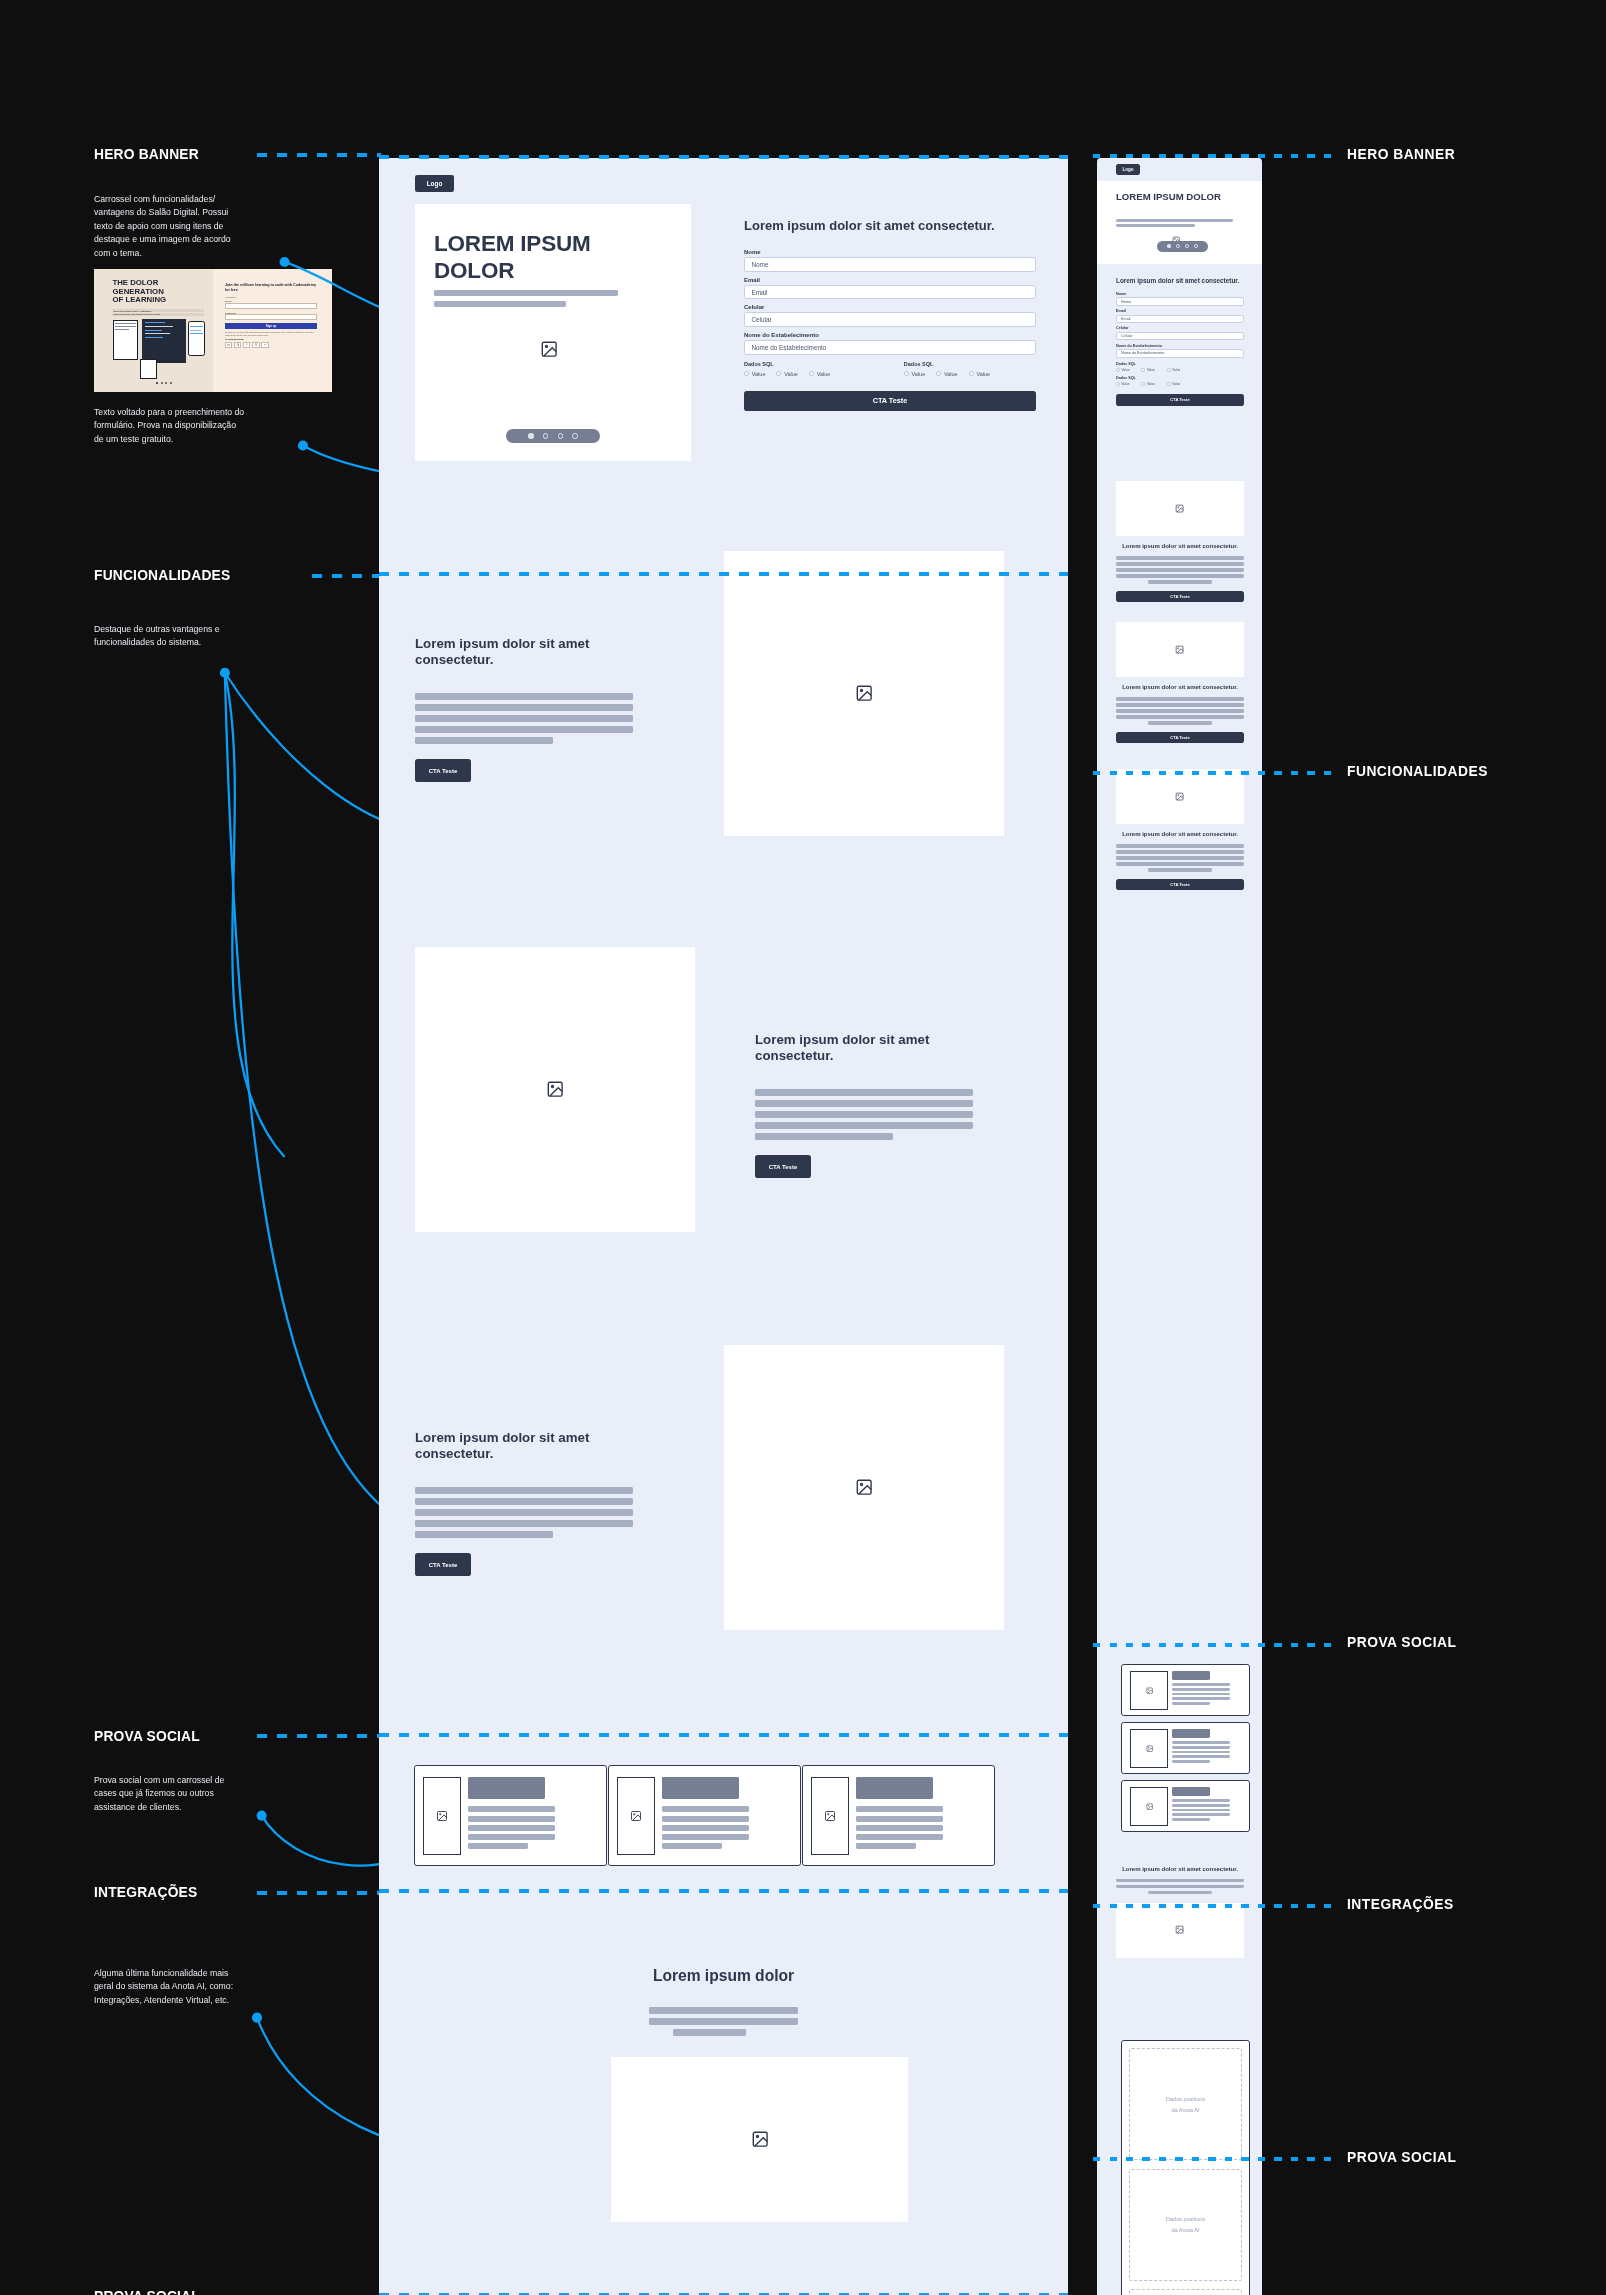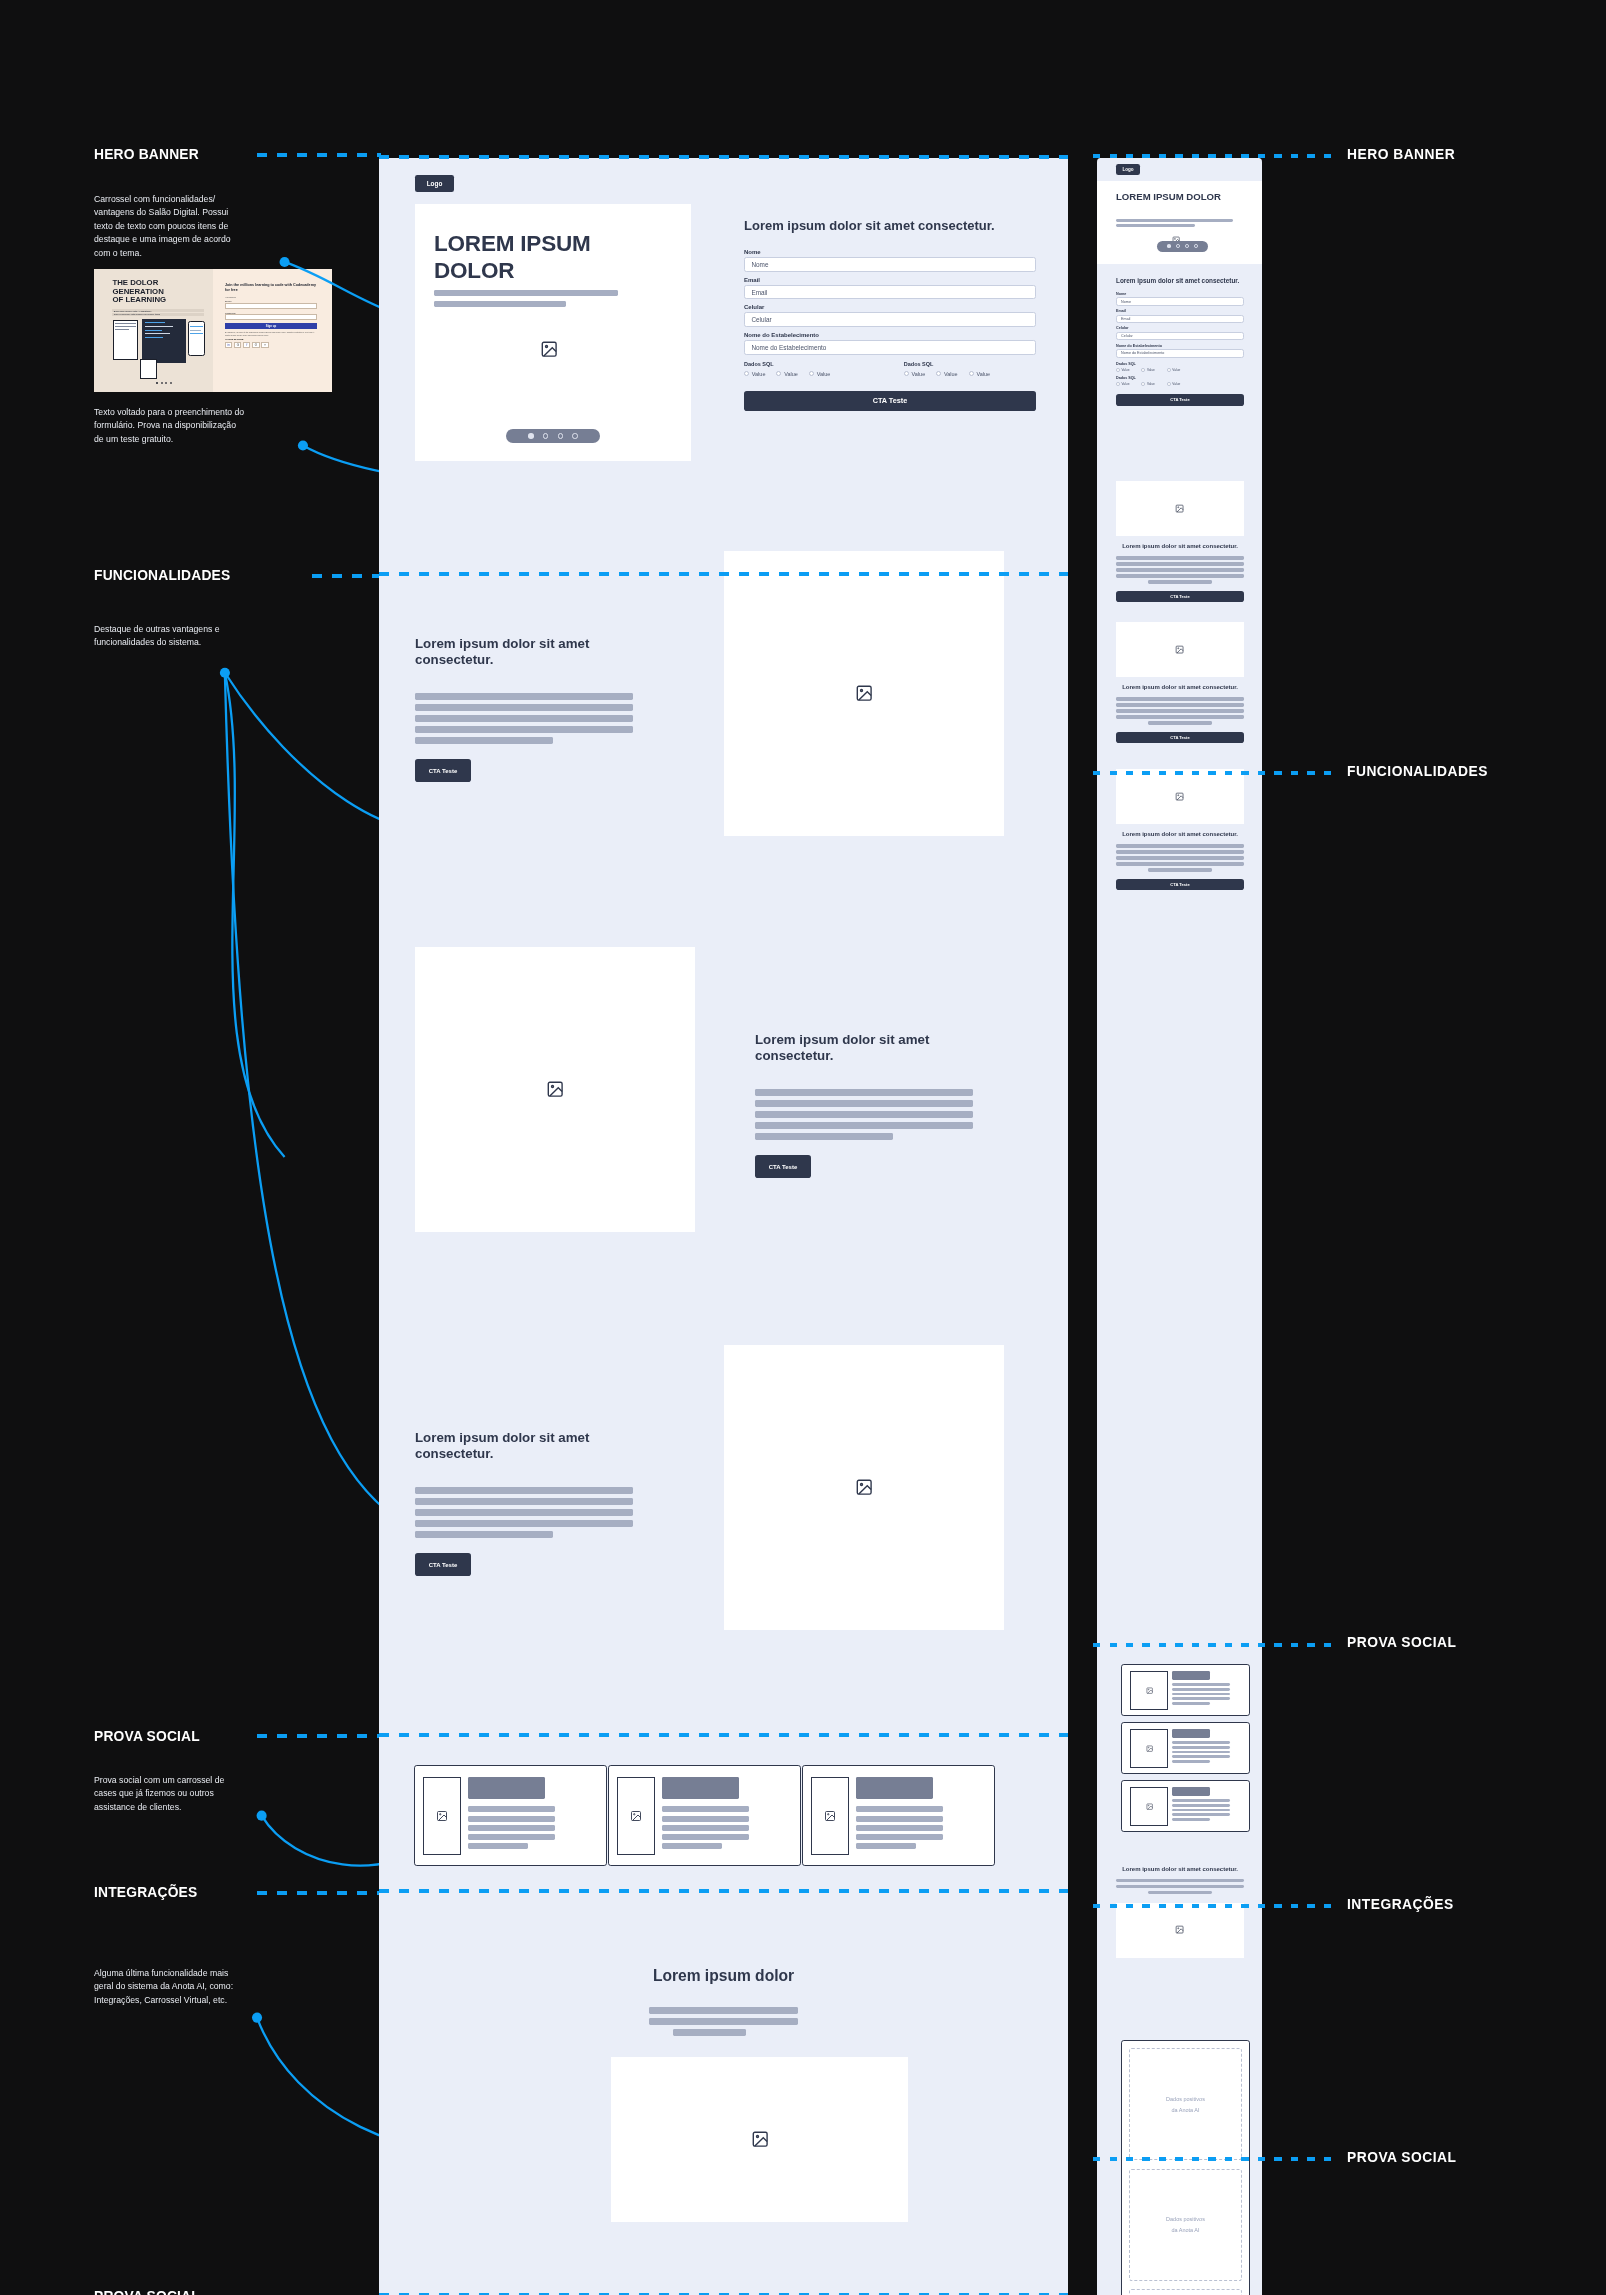--- a/index.html
+++ b/index.html
@@ -65,21 +65,21 @@
     border:0.9px dashed #b9c0d2; border-radius:2.8px;
     display:flex; flex-direction:column; align-items:center; justify-content:center;
     color:#9aa3bb; text-align:center;
   }
 </style>
 </head>
 <body>
 
 <div class="annot-label" style="left:94px;top:147px;">HERO BANNER</div>
 <div class="dash-rail" style="left:257px;top:153px;width:124px;"></div>
-<div class="annot-text" style="left:94px;top:193px;">Carrossel com funcionalidades/ vantagens do Salão Digital. Possui texto de texto com poucos itens de destaque e uma imagem de acordo com o tema.</div>
+<div class="annot-text" style="left:94px;top:193px;">Carrossel com funcionalidades/ vantagens do Salão Digital. Possui texto de apoio com using itens de destaque e uma imagem de acordo com o tema.</div>
 
 <div style="position:absolute;left:94px;top:269px;width:238px;height:123px;background:#f9ece0;overflow:hidden;">
   <div style="position:absolute;left:0;top:0;width:119px;height:123px;background:#ece2d6;"></div>
   <div style="position:absolute;left:18.4px;top:10px;width:92px;color:#1b1f2a;font-weight:800;font-size:7.8px;line-height:1.12;">
     <div>THE DOLOR</div>
     <div>GENERATION</div>
     <div>OF LEARNING</div>
   </div>
   <div style="position:absolute;left:18.4px;top:40px;width:92px;">
     <div style="font-size:2.3px;color:#1b1f2a;background:#dcd2c6;padding:0.5px 1.4px;margin-bottom:0.9px;">Build skills quicker with AI assistance</div>
@@ -134,21 +134,21 @@
 <div class="annot-label" style="left:94px;top:568px;">FUNCIONALIDADES</div>
 <div class="dash-rail" style="left:312px;top:574px;width:69px;"></div>
 <div class="annot-text" style="left:94px;top:623px;">Destaque de outras vantagens e funcionalidades do sistema.</div>
 
 <div class="annot-label" style="left:94px;top:1729px;">PROVA SOCIAL</div>
 <div class="dash-rail" style="left:257px;top:1734px;width:124px;"></div>
 <div class="annot-text" style="left:94px;top:1774px;">Prova social com um carrossel de cases que já fizemos ou outros assistance de clientes.</div>
 
 <div class="annot-label" style="left:94px;top:1885px;">INTEGRAÇÕES</div>
 <div class="dash-rail" style="left:257px;top:1891px;width:124px;"></div>
-<div class="annot-text" style="left:94px;top:1967px;">Alguma última funcionalidade mais geral do sistema da Anota AI, como: Integrações, Carrossel Virtual, etc.</div>
+<div class="annot-text" style="left:94px;top:1967px;">Alguma última funcionalidade mais geral do sistema da Anota AI, como: Integrações, Atendente Virtual, etc.</div>
 
 <div class="annot-label" style="left:94px;top:2289px;">PROVA SOCIAL</div>
 <div class="dash-rail" style="left:257px;top:2295px;width:124px;"></div>
 
 <svg style="position:absolute;left:0;top:0;width:1606px;height:3041px;pointer-events:none;" viewBox="0 0 3499 6624" width="1606" height="3041">
   <g stroke="#0b9ef4" stroke-width="5" fill="none">
     <path d="M620,570 C760,620 820,700 1060,730"></path>
     <path d="M660,970 C820,1060 1200,1080 1780,1080"></path>
     <path d="M490,1465 C560,1800 420,2300 620,2520"></path>
     <path d="M490,1465 C640,1700 880,1870 1000,1785"></path>

